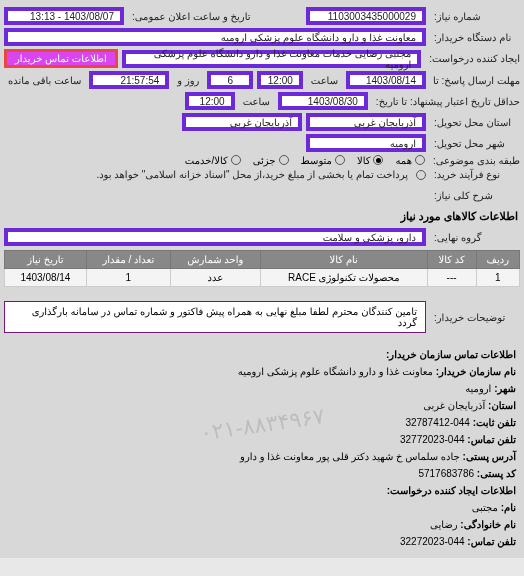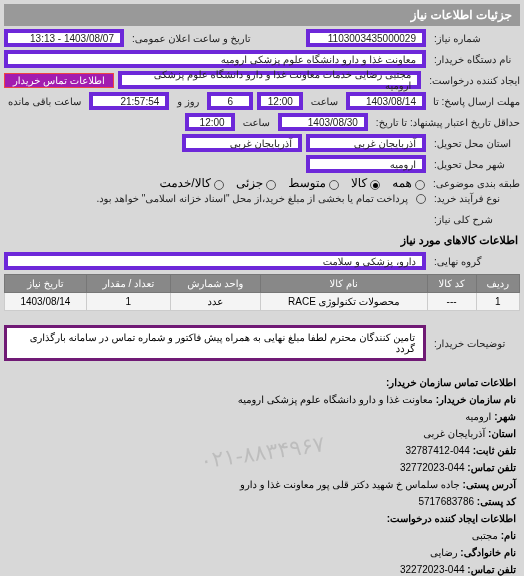--- a/index.html
+++ b/index.html
@@ -49,37 +49,37 @@
   height: 18px;
   display: flex;
   align-items: center;
   color: #222;
 }
 .field-wide { flex: 1; }
 .field-med { width: 120px; }
 .field-sm { width: 90px; }
 .field-xs { width: 50px; }
 .btn-link {
-  background: #a21caf;
+  background: #d946ef;
   color: #fff;
   padding: 1px 8px;
   font-size: 10px;
-  border: 1px solid #ef4444;
+  border: 3px solid #ef4444;
   cursor: pointer;
 }
 .radios {
   display: flex;
   gap: 12px;
   align-items: center;
 }
 .radio-item {
   display: flex;
-  align-items: flex-end;
+  align-items: flex-start;
   gap: 3px;
-  font-size: 12px;
+  font-size: 10px;
 }
 .radio-circle {
   width: 10px;
   height: 10px;
   border: 1px solid #555;
   border-radius: 50%;
   display: inline-flex;
   align-items: center;
   justify-content: center;
 }
@@ -112,21 +112,21 @@
 }
 .table td {
   font-size: 10px;
   padding: 3px 4px;
   border: 1px solid #ccc;
   text-align: center;
   background: #f4f4f4;
 }
 .note-box {
   background: #fff;
-  border: 3px solid #701a75;
+  border: 1px solid #701a75;
   padding: 4px 8px;
   font-size: 10px;
   margin: 6px 0;
 }
 .contact-section {
   font-size: 10px;
   line-height: 1.7;
   padding: 4px;
   position: relative;
 }
@@ -143,21 +143,20 @@
   pointer-events: none;
   letter-spacing: 2px;
 }
 .flex1 { flex: 1; }
 </style>
 </head>
 <body>
 
 <div class="container">
 
-  <div class="header-bar">جزئیات اطلاعات نیاز</div>
 
   <div class="row">
     <span class="label">شماره نیاز:</span>
     <span class="field field-med">1103003435000029</span>
     <span class="label-short flex1" style="text-align:left">تاریخ و ساعت اعلان عمومی:</span>
     <span class="field field-med">1403/08/07 - 13:13</span>
   </div>
 
   <div class="row">
     <span class="label">نام دستگاه خریدار:</span>

